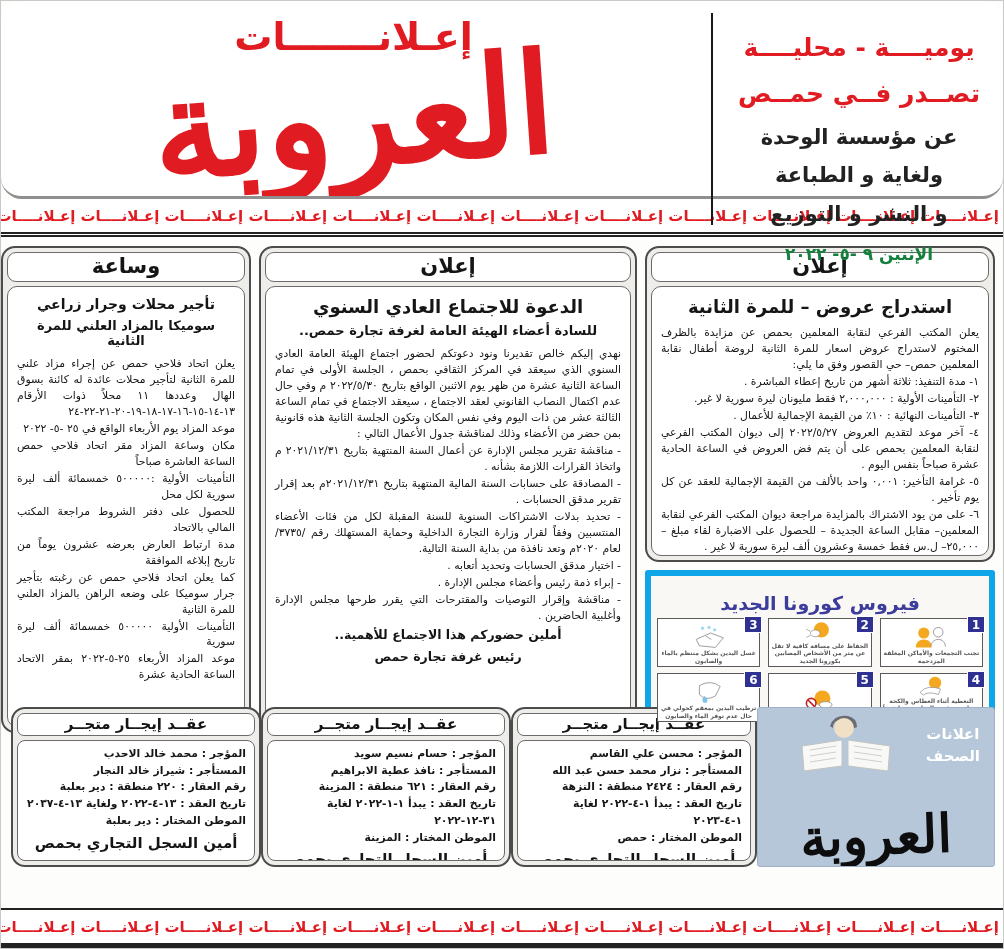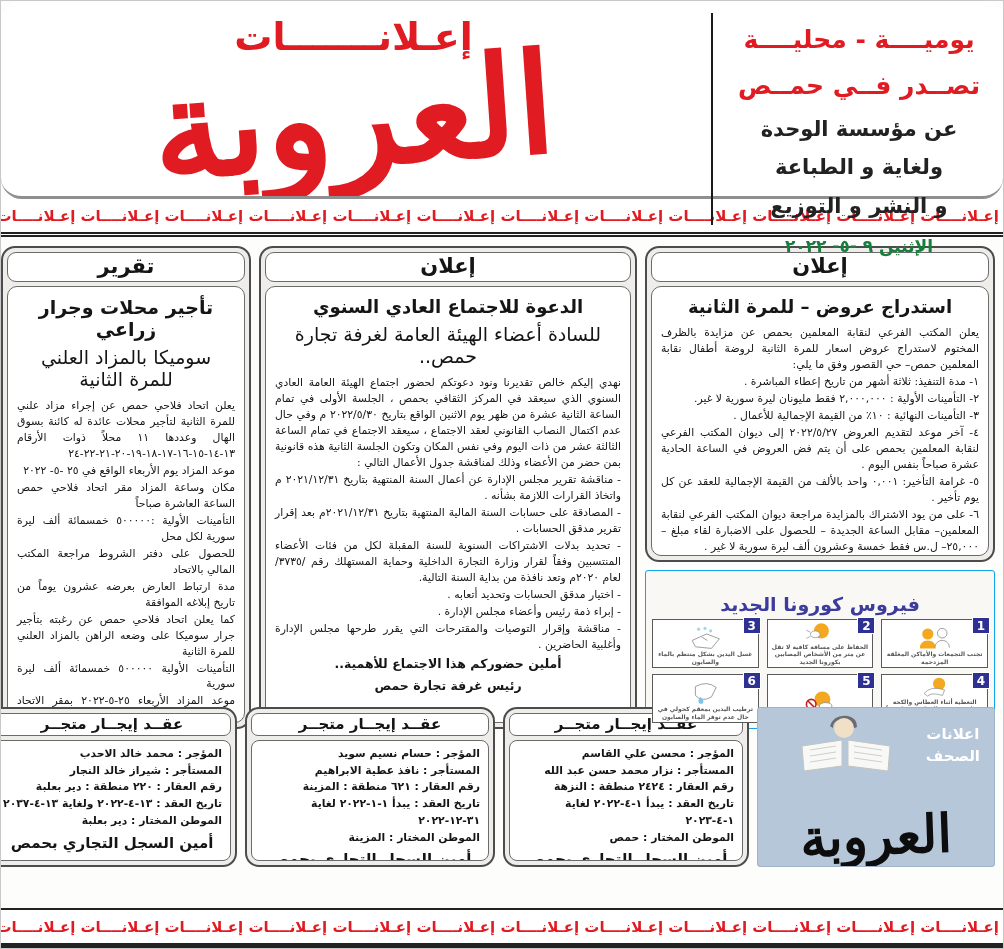--- a/index.html
+++ b/index.html
@@ -8,51 +8,51 @@
     font-family:"DejaVu Sans", sans-serif;
     direction:rtl; background:#fdfdfc; color:#151515;
     border:1px solid #c9c9c9; position:relative;
   }
   
   .masthead { height:198px; position:relative; border-bottom:3px solid #8f8f8f; background:#fff;border-radius:21px; }
   .mast-left { position:absolute; left:0; top:0; width:705px; height:100%; text-align:center; color:#e11b22; overflow:hidden; }
   .logo-small { font-size:38px; font-weight:bold; margin-top:14px; }
   .logo-main { font-size:138px; font-weight:bold; line-height:1.05; transform:rotate(-4deg); font-family:"DejaVu Serif", serif; margin-top:-14px; }
   .mast-divider { position:absolute; right:290px; top:12px; width:2px; height:212px; background:#1a1a1a; }
-  .mast-right { position:absolute; right:2px; top:4px; width:284px; text-align:center; padding-top:12px; }
+  .mast-right { position:absolute; right:2px; top:12px; width:284px; text-align:center; padding-top:12px; }
   .pub-line { font-weight:bold; font-size:21px; line-height:1.85; color:#222; white-space:nowrap; }
   .pub-line:nth-child(1), .pub-line:nth-child(2) { color:#e11b22; font-size:25px; }
   .mast-date { font-weight:bold; font-size:17px; margin-top:10px; color:#15803d; }
   
   .ticker { background:#fff; color:#e11b22; font-weight:bold; font-size:15px;
             white-space:nowrap; overflow:hidden; text-align:center;
             padding:8px 4px 7px; }
   .ticker-top { border-bottom:5px double #222; }
   .ticker-bottom { border-top:2px solid #222; border-bottom:5px solid #222; position:absolute; bottom:0; left:0; right:0; background:#fff; }
   
   .main { display:grid; grid-template-columns:350px 378px 250px; gap:8px; padding:9px 8px 4px; height:466px; }
   .col-right { display:flex; flex-direction:column; gap:8px; }
   .adbox { border:2px solid #4c4c4c; border-radius:14px; background:#efede9; padding:4px; display:flex; flex-direction:column; overflow:hidden; }
   .adbox-header { background:#fff; border:1px solid #6b6b6b; border-radius:9px; text-align:center; font-weight:bold; font-size:21px; padding:1px 0 3px; margin-bottom:4px; }
   .adbox-content { background:#fff; border:1px solid #6b6b6b; border-radius:10px; padding:7px 9px 5px; flex:1; overflow:hidden; }
   .ad-title { text-align:center; font-weight:bold; font-size:18px; margin:2px 0 8px; }
-  .ad-sub { text-align:center; font-weight:normal; font-size:19px; margin:-2px 0 8px; }
+  .ad-sub { text-align:center; font-weight:bold; font-size:13px; margin:-2px 0 8px; }
   .ad-body p { font-weight:normal; font-size:10.8px; line-height:1.48; text-align:justify; margin-bottom:1px; }
   .ad-sig { text-align:center; font-weight:bold; font-size:12.5px; line-height:1.5; margin-top:3px; }
   .tender-box { height:316px; }
   
-  .corona { flex:1; border:1px solid #0ea5e9; background:#faf8f5; border-radius:3px; padding:22px 6px 5px; overflow:hidden; }
+  .corona { flex:1; border:6px solid #0ea5e9; background:#faf8f5; border-radius:3px; padding:16px 6px 5px; overflow:hidden; }
   .corona-title { color:#3c3c9c; font-weight:bold; font-size:19px; text-align:center; margin-bottom:4px; }
   .corona-grid { display:grid; grid-template-columns:repeat(3,1fr); gap:6px 8px; }
   .tile { background:#fff; border:1.5px solid #5a5a5a; position:relative; height:49px; display:flex; flex-direction:column; align-items:center; justify-content:flex-end; padding:2px 2px 2px; }
   .tile-num { position:absolute; top:-3px; right:-3px; width:18px; height:17px; background:#2e3192; color:#fff; font-weight:bold; font-size:12px; display:flex; align-items:center; justify-content:center; border:1.5px solid #fff; }
   .tile svg { height:24px; width:40px; }
   .tile-caption { font-size:6px; font-weight:bold; color:#555; text-align:center; line-height:1.25; }
   
-  .bottom { display:grid; grid-template-columns:238px 246px 250px 250px; gap:8px; padding:4px 8px; height:168px; }
+  .bottom { display:grid; grid-template-columns:238px 246px 250px 250px; padding:4px 8px; height:168px; }
   .lease-box .adbox-header { font-size:15px; border-radius:7px; padding:1px 0 2px; }
   .lease-box .adbox-content { padding:5px 8px 3px; border-radius:8px; }
   .lease-line { font-weight:bold; font-size:10.8px; line-height:1.55; }
   .lease-footer { text-align:center; font-weight:bold; font-size:15px; line-height:1.5; margin-top:2px; }
   
   .logo-panel { background:#b7c7da; border:1px solid #9fb2c8; border-radius:3px; position:relative; overflow:hidden; }
   .panel-caption { position:absolute; top:16px; right:14px; color:#fff; font-weight:bold; font-size:15px; text-align:center; line-height:1.45; }
   .panel-reader { position:absolute; top:6px; left:28px; }
   .panel-brand { position:absolute; bottom:2px; left:0; right:0; text-align:center; color:#0d0d0d; font-weight:bold; font-size:52px; font-family:"DejaVu Serif", serif; transform:rotate(-2deg); line-height:1.1; }
 </style>
@@ -177,23 +177,23 @@
           <p>- إبراء ذمة رئيس وأعضاء مجلس الإدارة .</p>
           <p>- مناقشة وإقرار التوصيات والمقترحات التي يقرر طرحها مجلس الإدارة وأغلبية الحاضرين .</p>
         </div>
       <div class="ad-sig">أملين حضوركم هذا الاجتماع للأهمية..</div>
       <div class="ad-sig">رئيس غرفة تجارة حمص</div>
 
     </div>
   </section>
 
   <section class="adbox">
-    <div class="adbox-header">تقرير</div>
-    <div class="adbox-content">
-      <div class="ad-title" style="font-size:19px">تأجير محلات وجرار زراعي</div>
+    <div class="adbox-header">وساعة</div>
+    <div class="adbox-content">
+      <div class="ad-title" style="font-size:14px">تأجير محلات وجرار زراعي</div>
       <div class="ad-sub">سوميكا بالمزاد العلني للمرة الثانية</div>
       <div class="ad-body">
           <p>يعلن اتحاد فلاحي حمص عن إجراء مزاد علني للمرة الثانية لتأجير محلات عائدة له كائنة بسوق الهال وعددها ١١ محلاً ذوات الأرقام ١٣-١٤-١٥-١٦-١٧-١٨-١٩-٢٠-٢١-٢٢-٢٤</p>
           <p>موعد المزاد يوم الأربعاء الواقع في ٢٥ -٥- ٢٠٢٢</p>
           <p>مكان وساعة المزاد مقر اتحاد فلاحي حمص الساعة العاشرة صباحاً</p>
           <p>التأمينات الأولية :٥٠٠٠٠٠ خمسمائة ألف ليرة سورية لكل محل</p>
           <p>للحصول على دفتر الشروط مراجعة المكتب المالي بالاتحاد</p>
           <p>مدة ارتباط العارض بعرضه عشرون يوماً من تاريخ إبلاغه الموافقة</p>
           <p>كما يعلن اتحاد فلاحي حمص عن رغبته بتأجير جرار سوميكا على وضعه الراهن بالمزاد العلني للمرة الثانية</p>
           <p>التأمينات الأولية ٥٠٠٠٠٠ خمسمائة ألف ليرة سورية</p>

